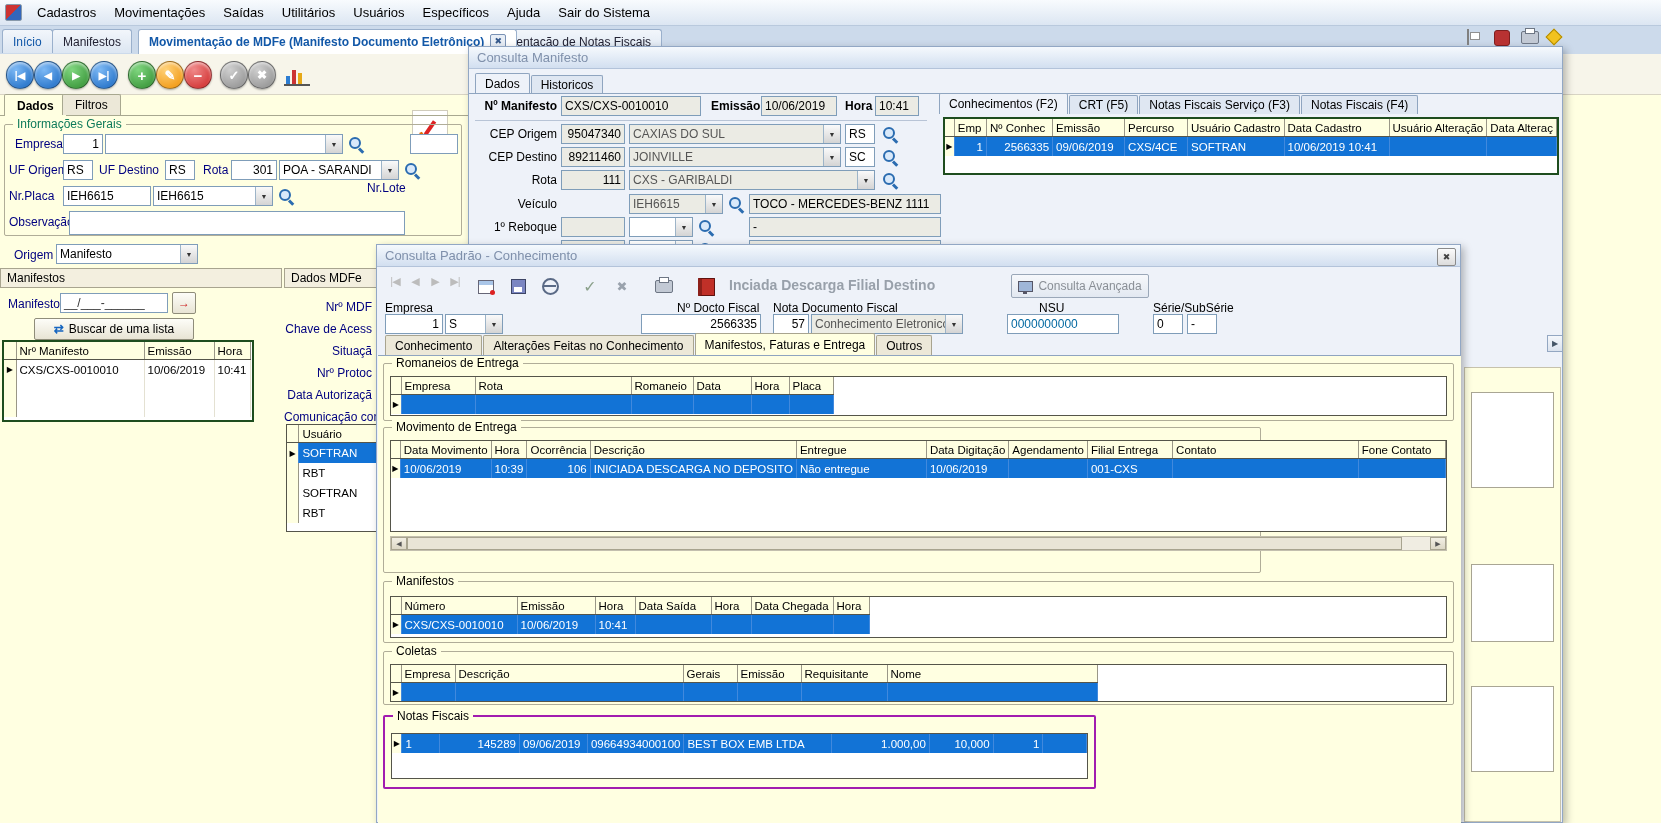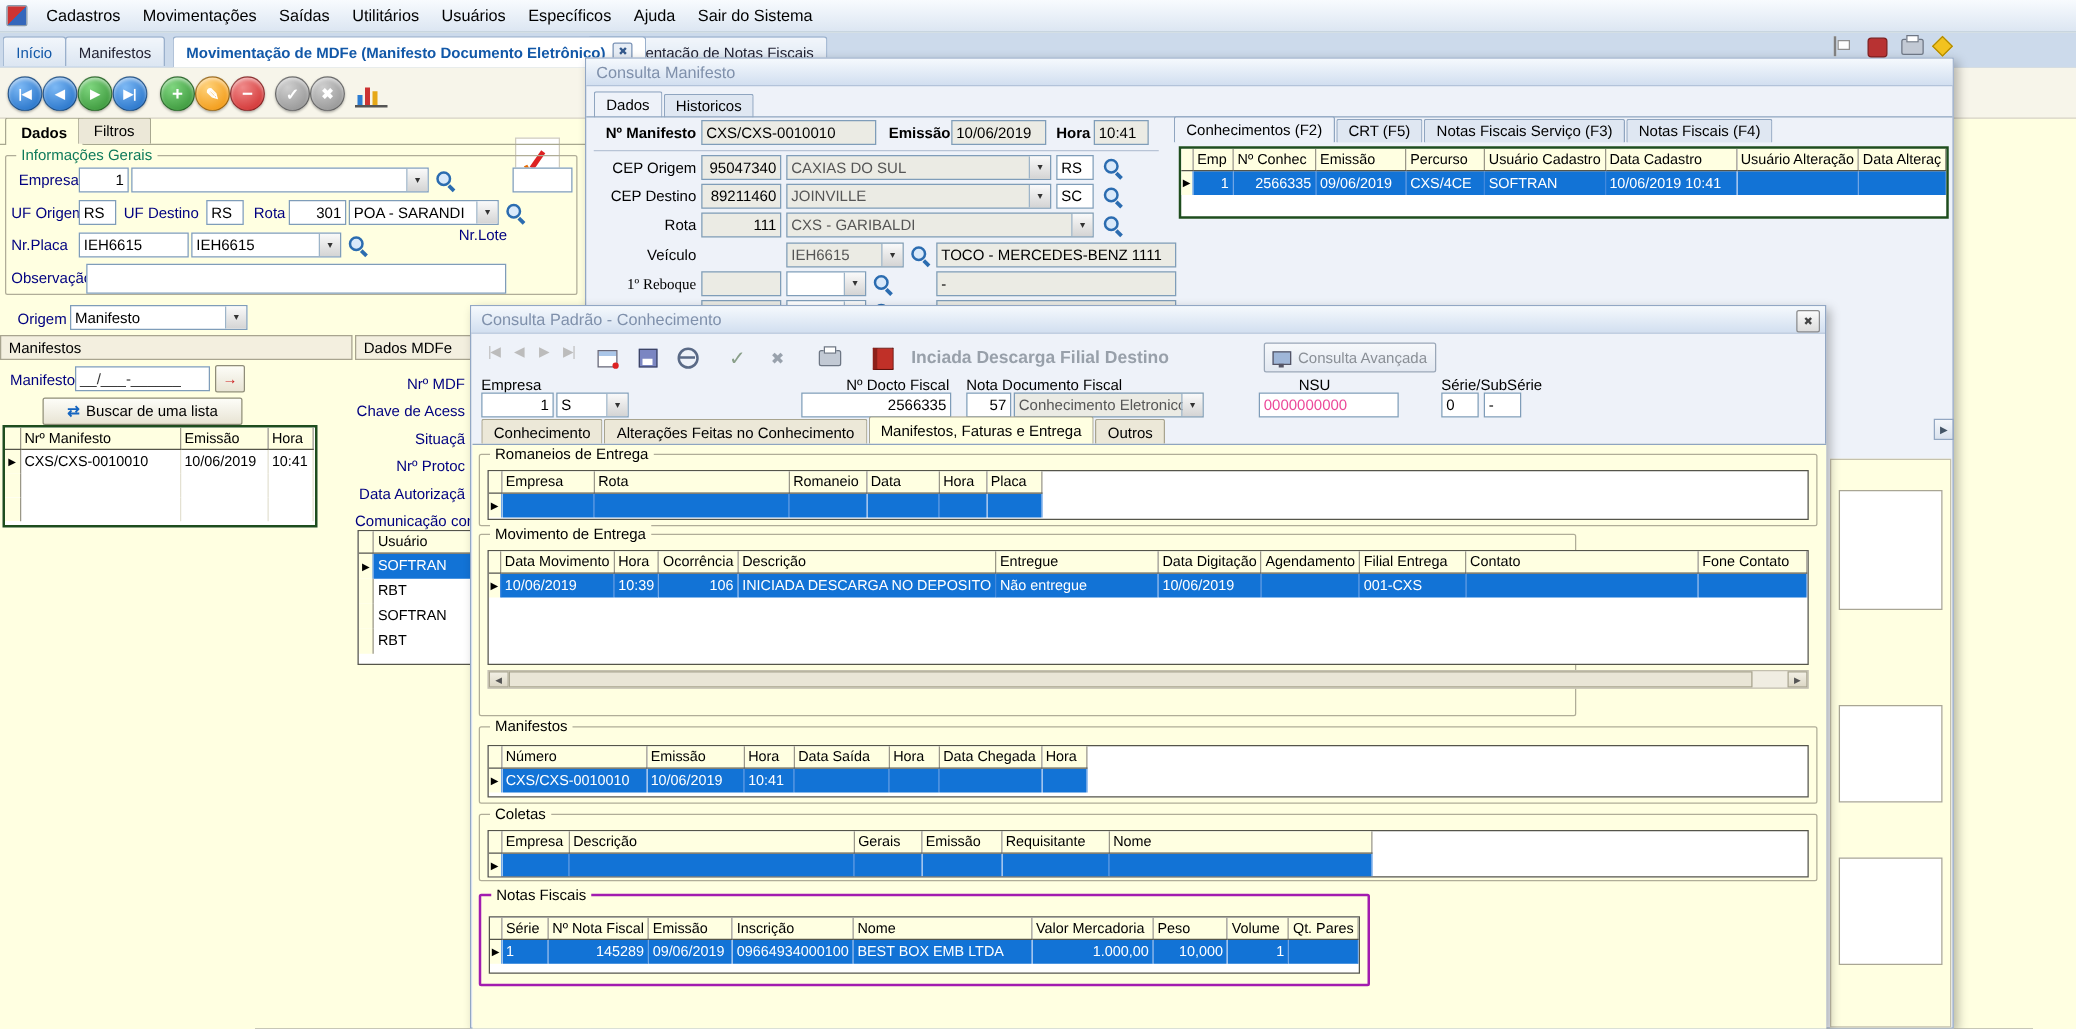--- a/index.html
+++ b/index.html
@@ -420,21 +420,21 @@
     <span class="lbl rt" style="left:4px;top:150px;width:84px;">Veículo</span>
     <div class="combo gray" style="left:160px;top:147px;width:94px;">
         <span>IEH6615</span>
         <span class="cba">▼</span>
       </div>
     <span class="mag" style="left:258px;top:148px;"></span>
     <div class="inp gray" style="left:280px;top:147px;width:192px;">
         <span>TOCO - MERCEDES-BENZ 1111</span>
       </div>
 
-    <span class="lbl rt" style="left:4px;top:173px;width:84px;font-family:Liberation Serif, serif;">1º Reboque</span>
+    <span class="lbl rt" style="left:4px;top:173px;width:84px;">1º Reboque</span>
     <div class="inp gray" style="left:92px;top:170px;width:64px;"></div>
     <div class="combo" style="left:160px;top:170px;width:64px;">
         <span></span>
         <span class="cba">▼</span>
       </div>
     <span class="mag" style="left:228px;top:171px;"></span>
     <div class="inp gray" style="left:280px;top:170px;width:192px;">
         <span>-</span>
       </div>
 
@@ -565,21 +565,21 @@
     <span class="lbl" style="left:396px;top:56px;">Nota Documento Fiscal</span>
     <div class="inp right" style="left:396px;top:69px;width:36px;">
         <span>57</span>
       </div>
     <div class="combo gray" style="left:434px;top:69px;width:152px;">
         <span>Conhecimento Eletronico</span>
         <span class="cba">▼</span>
       </div>
 
     <span class="lbl" style="left:662px;top:56px;">NSU</span>
-    <div class="inp" style="left:630px;top:69px;width:112px;color:#ec4899;">
+    <div class="inp" style="left:630px;top:69px;width:112px;color:#0369a1;">
         <span>0000000000</span>
       </div>
 
     <span class="lbl" style="left:776px;top:56px;">Série/SubSérie</span>
     <div class="inp" style="left:776px;top:69px;width:30px;">
         <span>0</span>
       </div>
     <div class="inp" style="left:810px;top:69px;width:30px;">
         <span>-</span>
       </div>
@@ -778,32 +778,20 @@
               <col style="width:80px;">
               <col style="width:68px;">
               <col style="width:96px;">
             <col style="width:148px;">
               <col style="width:98px;">
               <col style="width:64px;">
               <col style="width:50px;">
               <col style="width:44px;">
           </colgroup>
           <tbody>
-              <tr>
-            <th class="gut"></th>
-            <th>Série</th>
-            <th>Nº Nota Fiscal</th>
-            <th>Emissão</th>
-            <th>Inscrição</th>
-            <th>Nome</th>
-            <th>Valor Mercadoria</th>
-            <th>Peso</th>
-            <th>Volume</th>
-            <th>Qt. Pares</th>
-          </tr>
           <tr class="sel">
             <td class="gut">▶</td>
             <td>1</td>
             <td class="rt">145289</td>
             <td>09/06/2019</td>
             <td>09664934000100</td>
             <td>BEST BOX EMB LTDA</td>
             <td class="rt">1.000,00</td>
             <td class="rt">10,000</td>
             <td class="rt">1</td>

